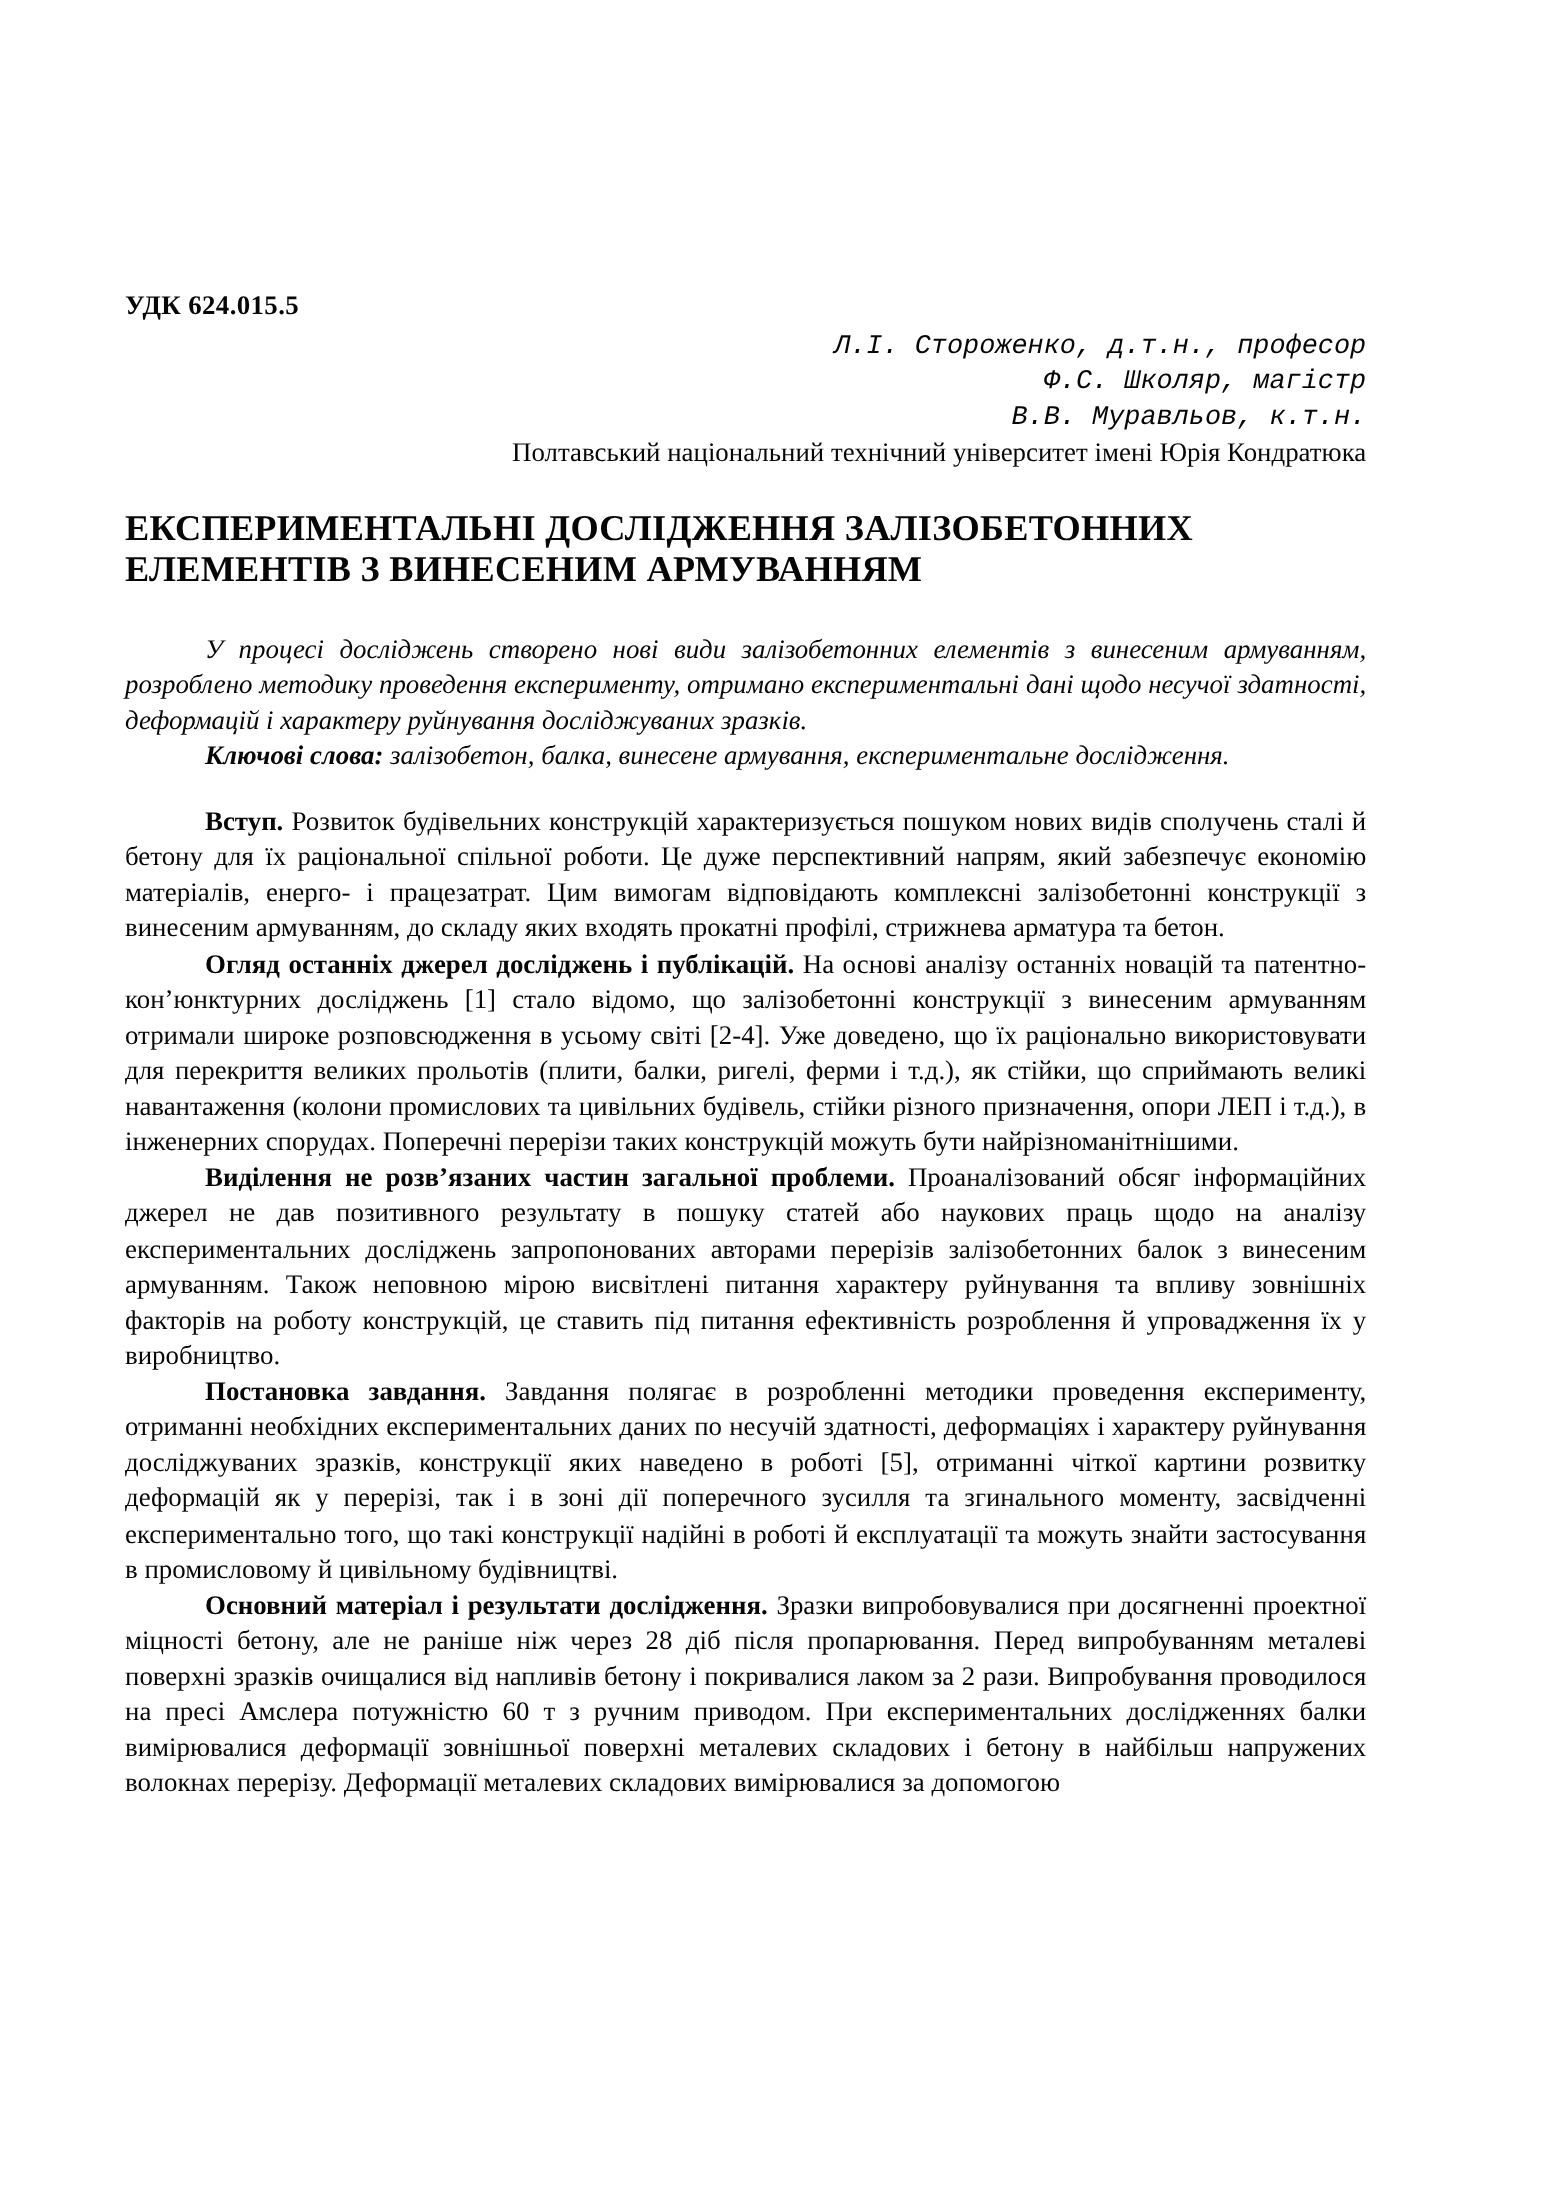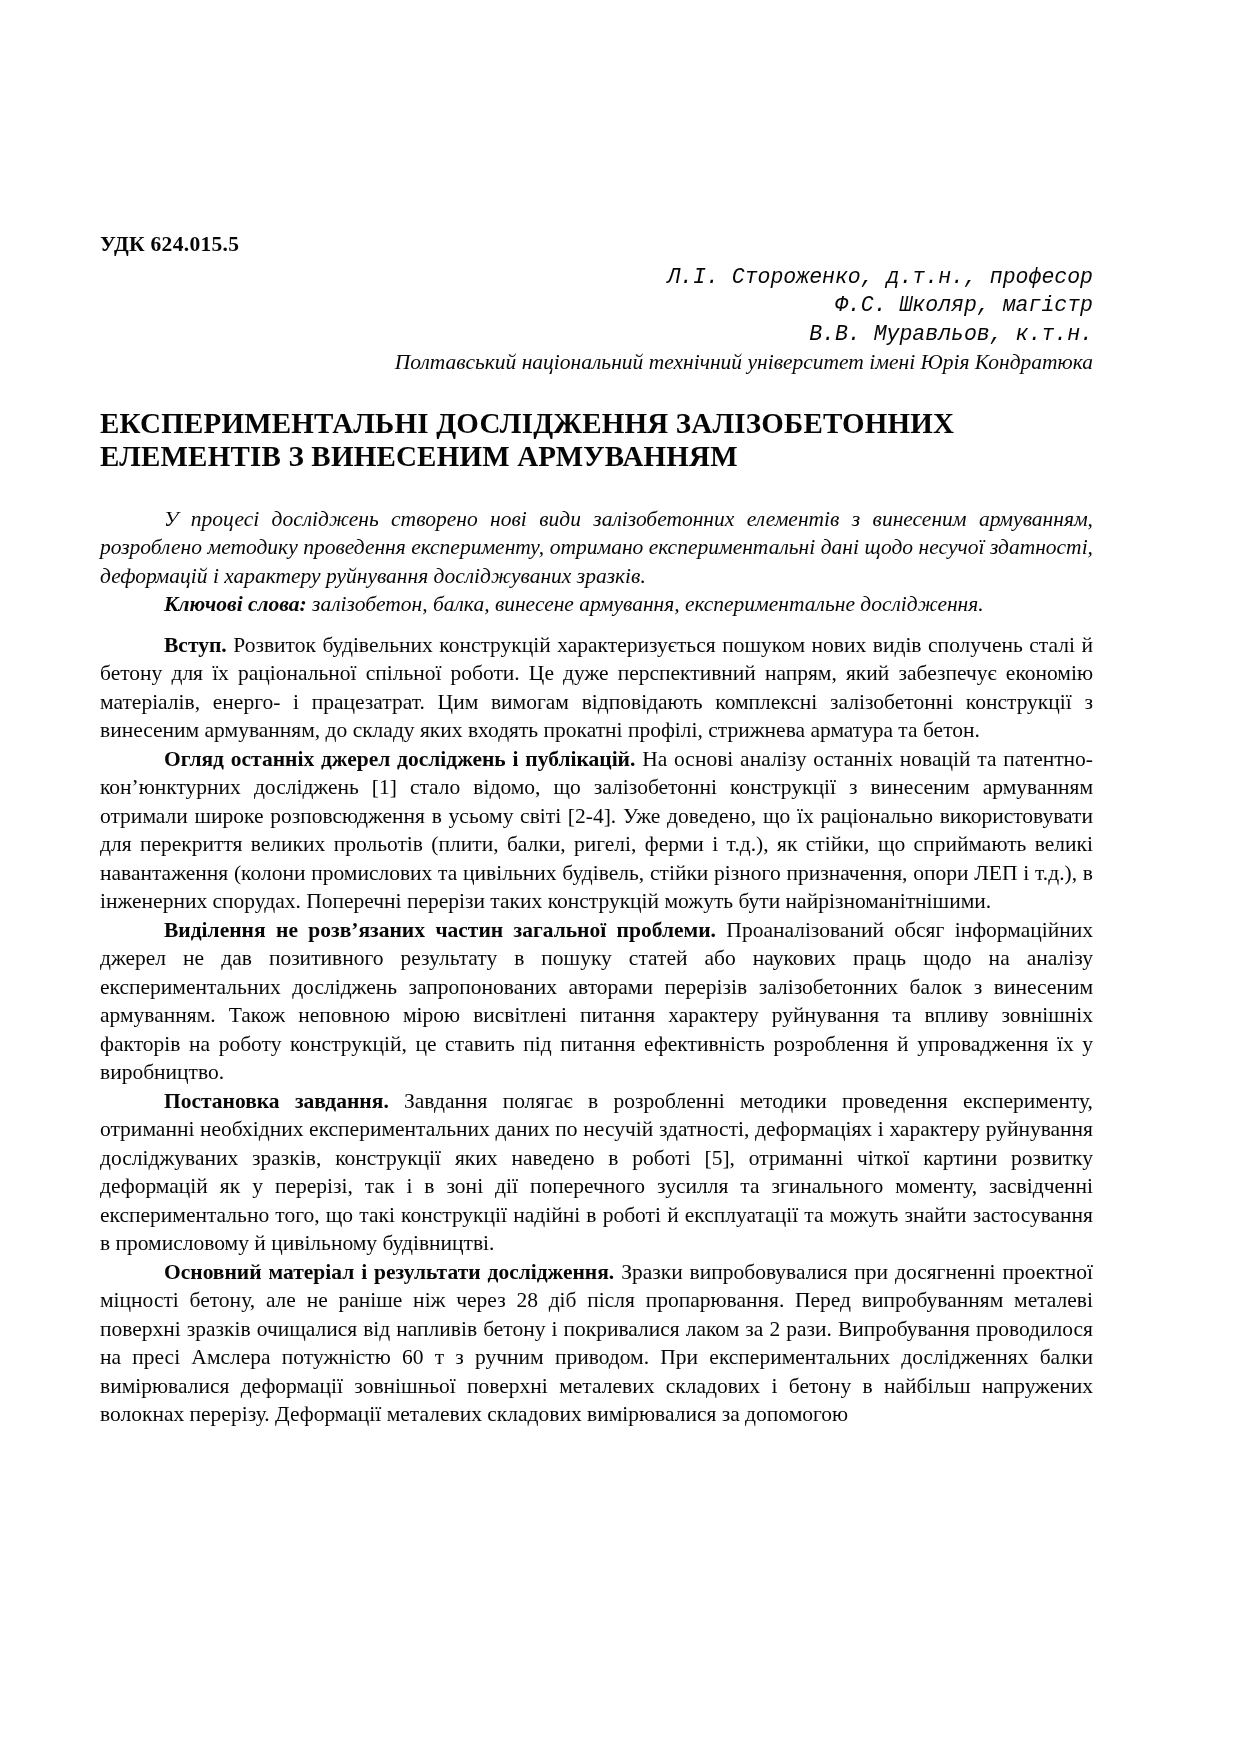--- a/index.html
+++ b/index.html
@@ -34,21 +34,20 @@
       margin-top: 4px;
       text-align: right;
       font-style: italic;
       font-family: Liberation Mono, monospace;
     }
     .author-line {
       white-space: nowrap;
     }
     .affiliation {
       text-align: right;
-      font-style: italic;
     }
     .article-title {
       margin: 30px 0 0 0;
       font-size: 29px;
       line-height: 33px;
       font-weight: bold;
       text-align: left;
       letter-spacing: 0.2px;
     }
     .abstract {
@@ -62,21 +61,21 @@
       text-indent: 64px;
     }
     .keywords-label {
       font-weight: bold;
     }
     .section-para {
       margin: 0;
       text-indent: 64px;
     }
     .section-para.first {
-      margin-top: 12px;
+      margin-top: 24px;
     }
     .section-lead {
       font-weight: bold;
       font-style: normal;
     }
   </style>
 </head>
 <body>
 
 <div class="page">

